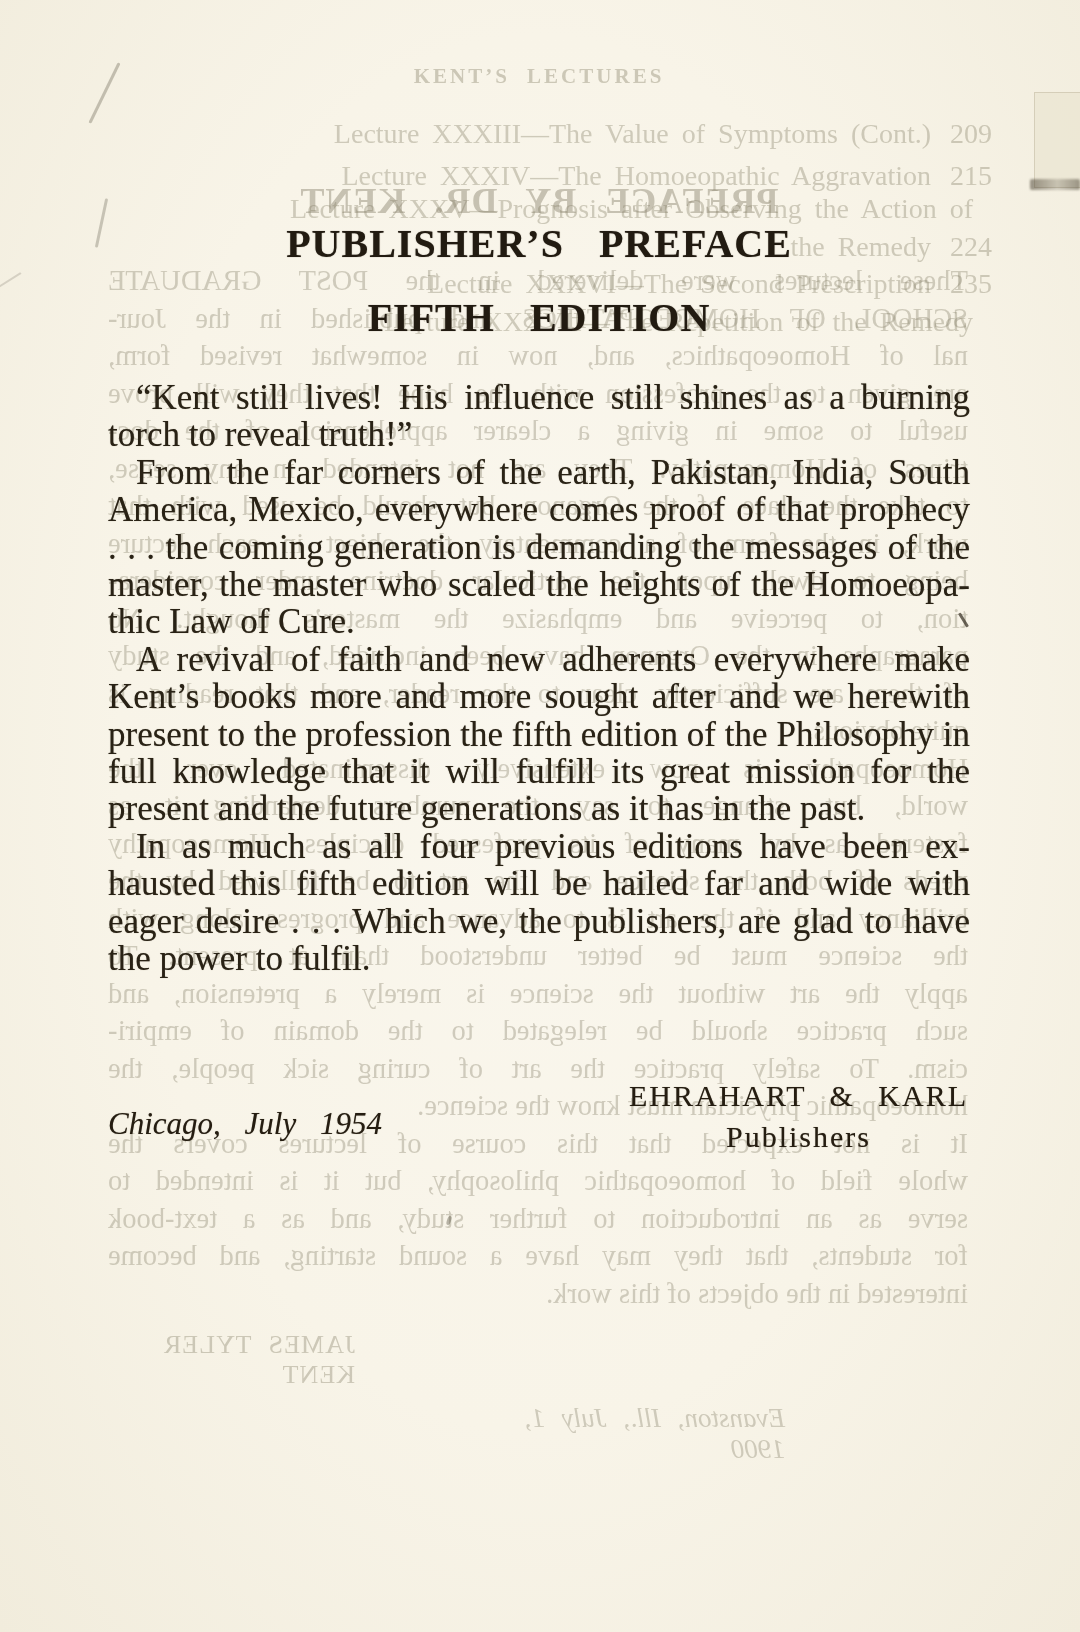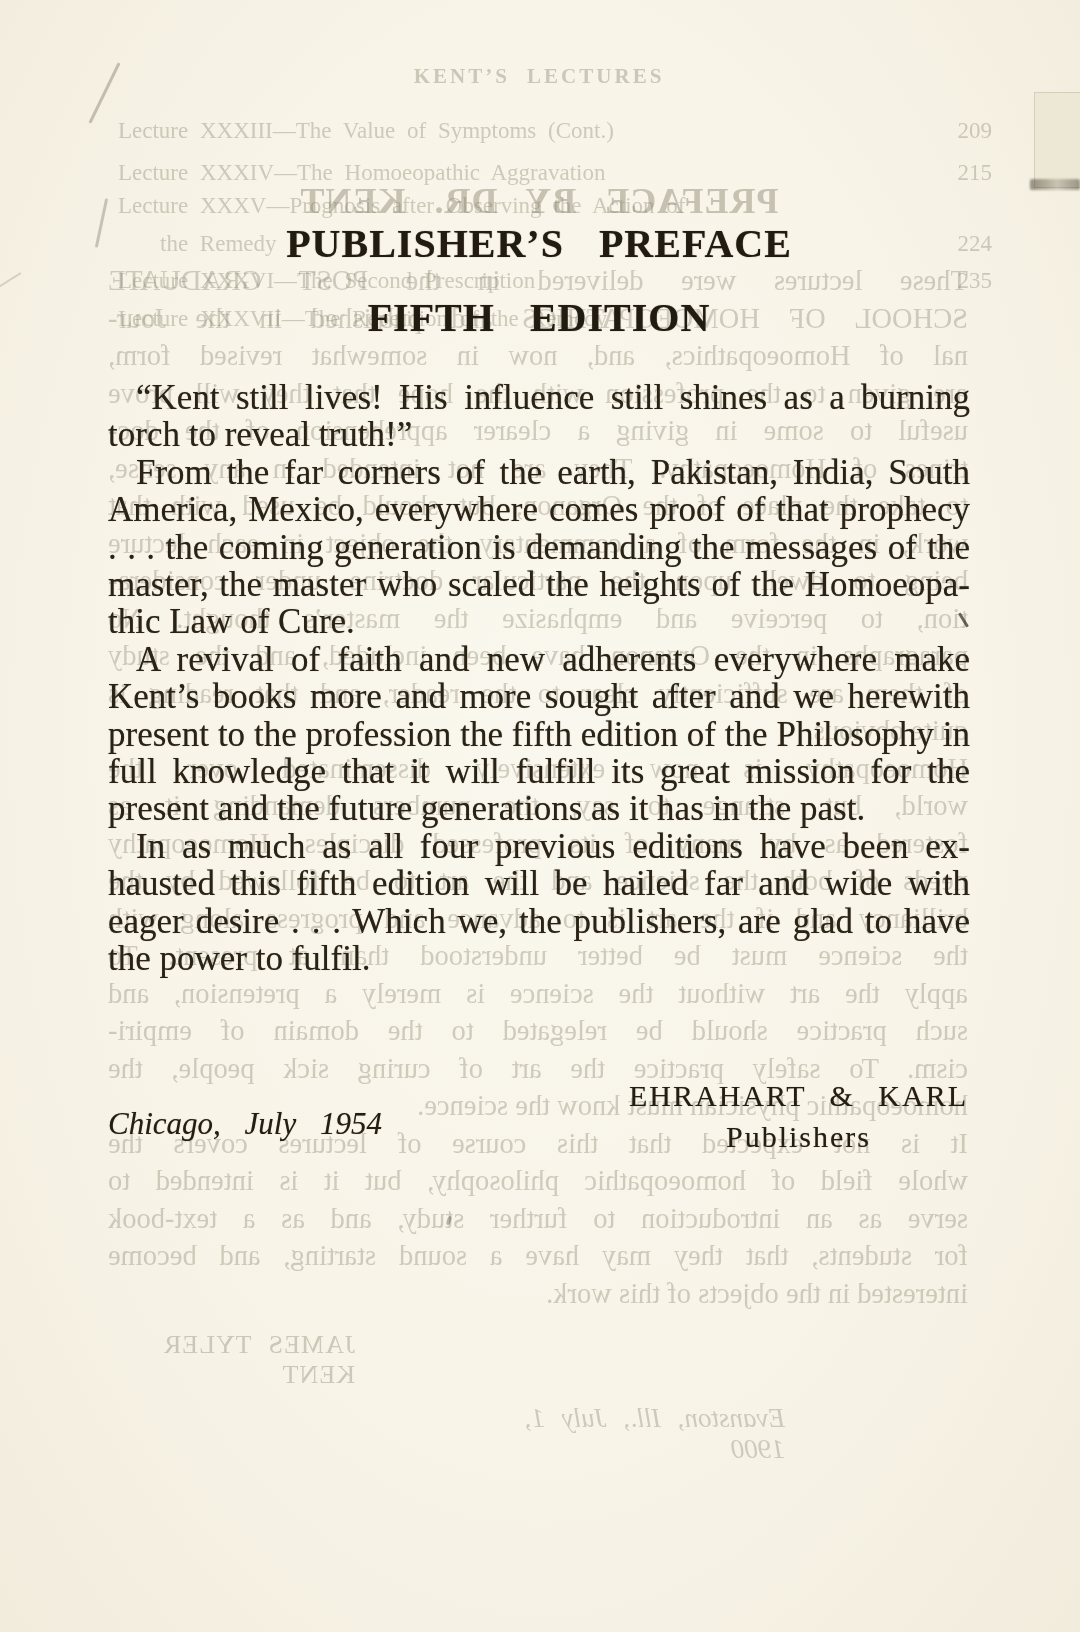--- a/index.html
+++ b/index.html
@@ -5,22 +5,22 @@
   html,body{margin:0;padding:0;background:#e9e5d8;}
   .page{
     position:relative;width:1080px;height:1632px;overflow:hidden;
     background:radial-gradient(ellipse at 50% 45%, #faf7ee 0%, #f8f4e8 55%, #f1ecdc 100%);
     font-family:"Liberation Serif", serif;
   }
   
   .ghost-layer{position:absolute;inset:0;filter:blur(0.45px);}
   .gtoc-header{position:absolute;left:108px;right:110px;top:64px;text-align:center;
     font-size:21px;font-weight:bold;letter-spacing:3px;word-spacing:9px;color:rgba(138,132,108,0.40);}
-  .gtoc-row{position:absolute;left:118px;right:88px;display:flex;justify-content:space-between;
-    font-size:23px;color:rgba(138,132,108,0.38);word-spacing:6px;}
+  .gtoc-row{position:absolute;left:118px;right:88px;display:flex;justify-content:flex-end;
+    font-size:28px;color:rgba(138,132,108,0.38);word-spacing:6px;gap:19px;}
   .gtoc-row.indent{padding-left:42px;}
   .mirror{transform:scaleX(-1);}
   .gtitle{position:absolute;left:108px;right:110px;top:180px;text-align:center;
     font-size:36px;font-weight:bold;word-spacing:18px;letter-spacing:1px;color:rgba(128,122,100,0.42);}
   .mline{position:absolute;left:108px;right:112px;font-size:28.5px;line-height:37.4px;
     text-align:justify;text-align-last:justify;color:rgba(134,128,106,0.36);white-space:nowrap;overflow:visible;}
   .mline.j{white-space:normal;}
   .mline.short{text-align-last:left;}
   .gsign{position:absolute;left:100px;top:1330px;width:255px;font-size:26px;
     letter-spacing:1px;word-spacing:9px;color:rgba(134,128,106,0.38);}

